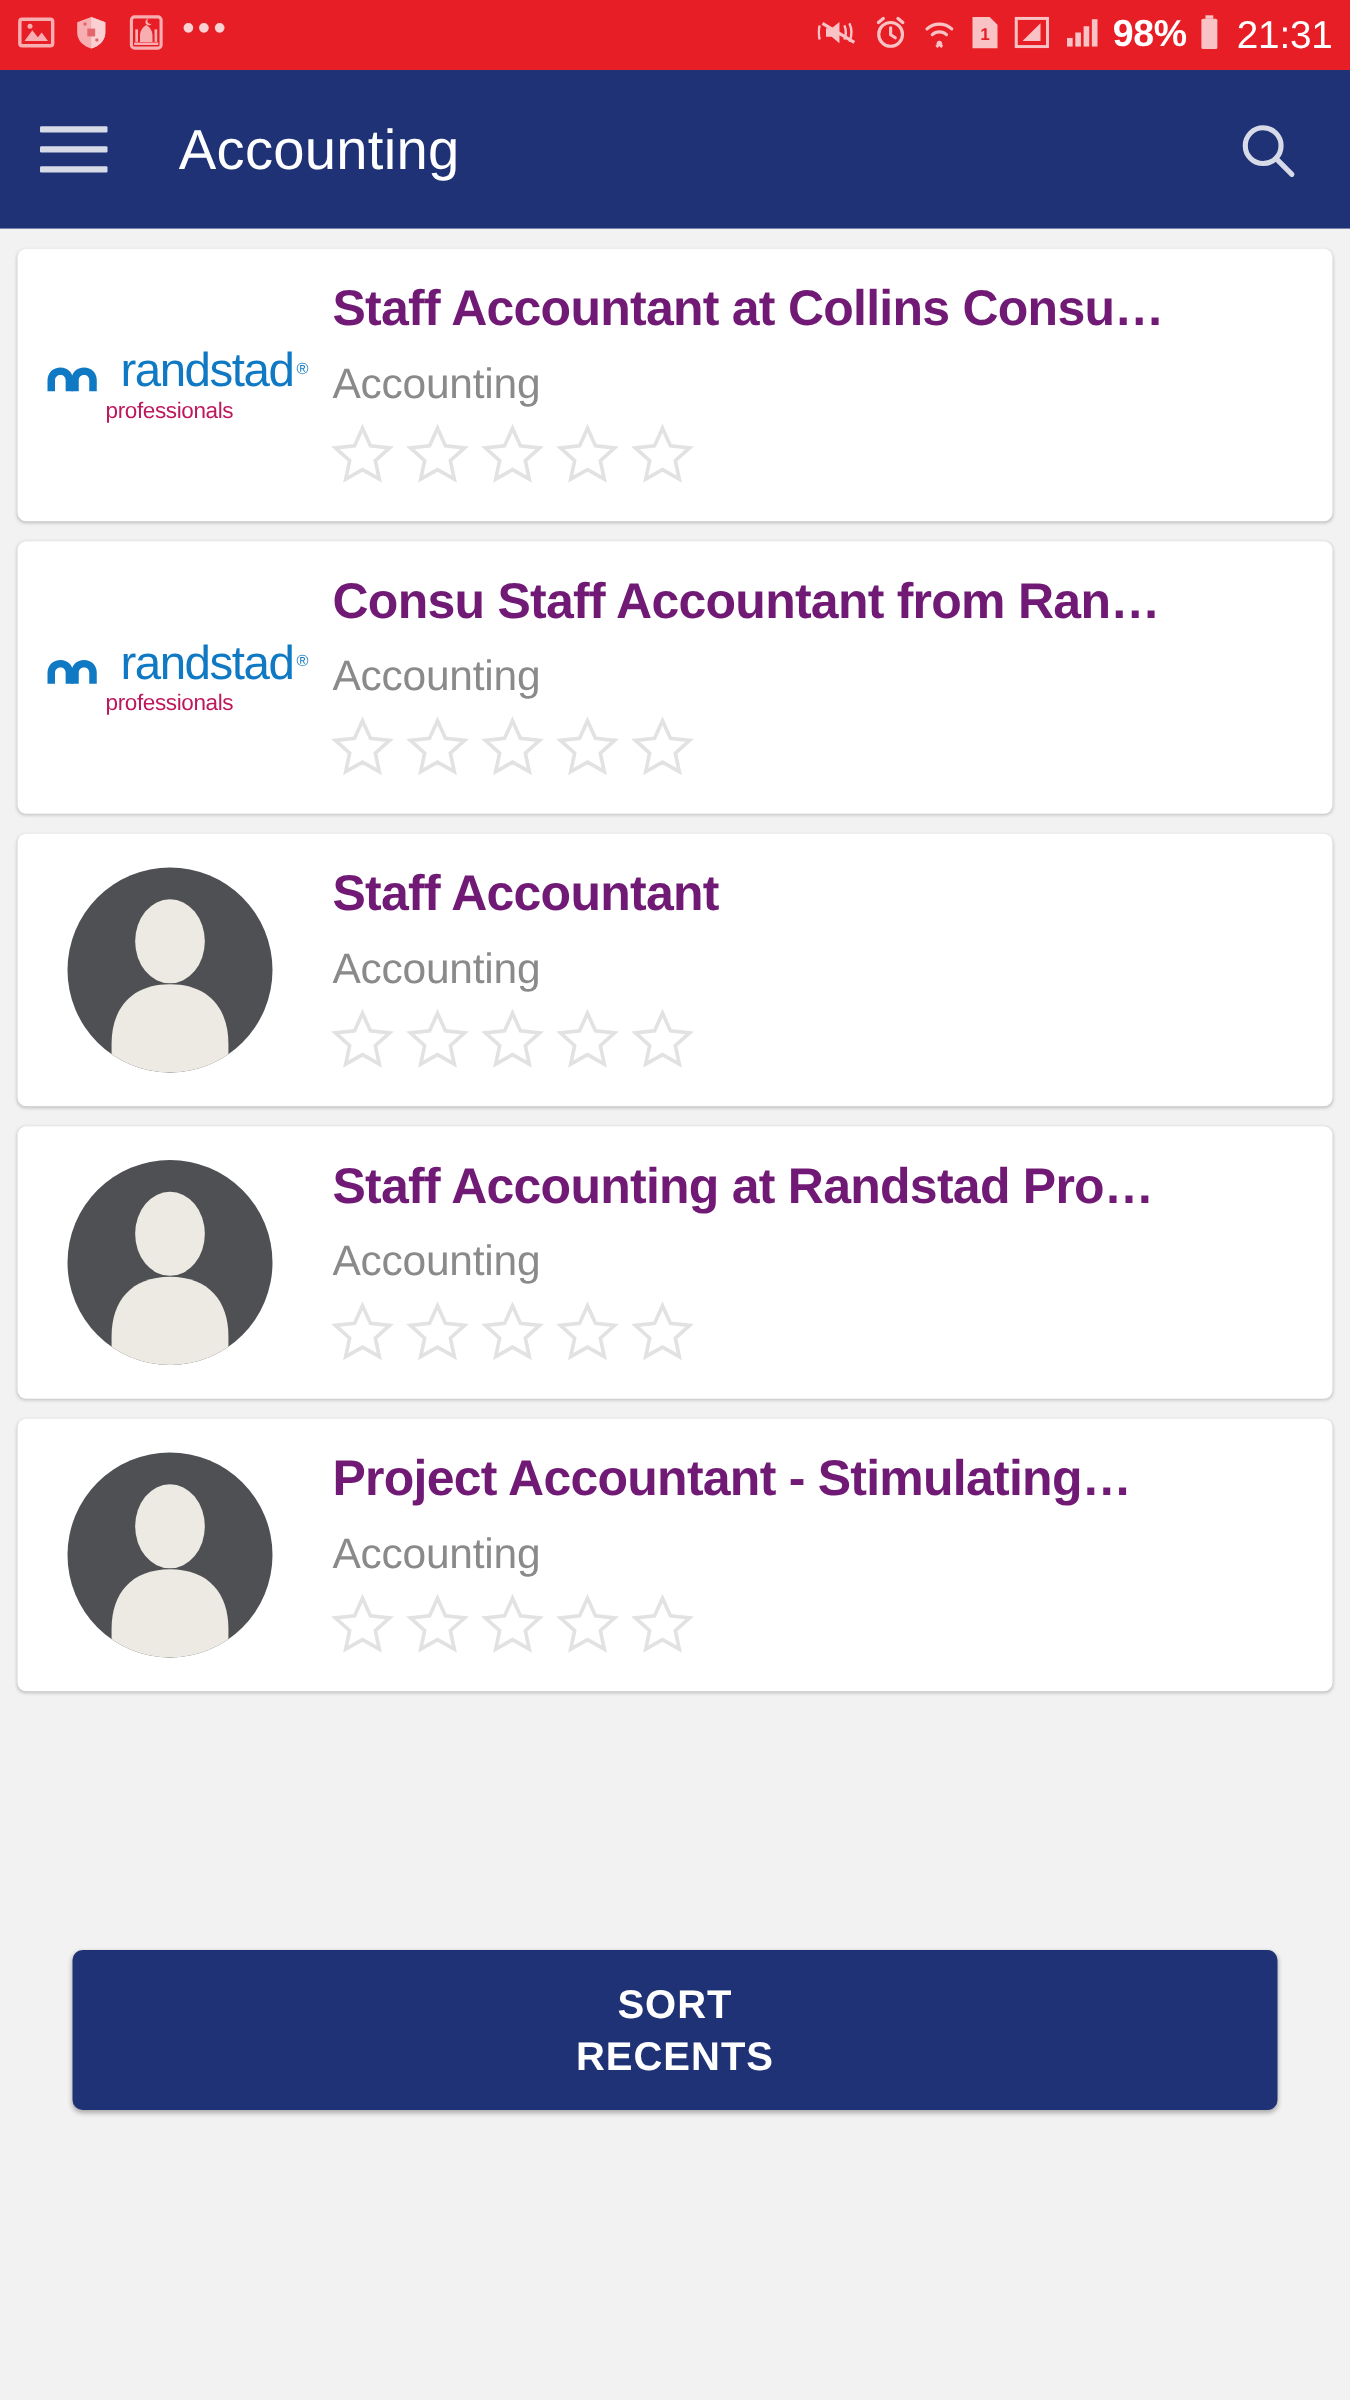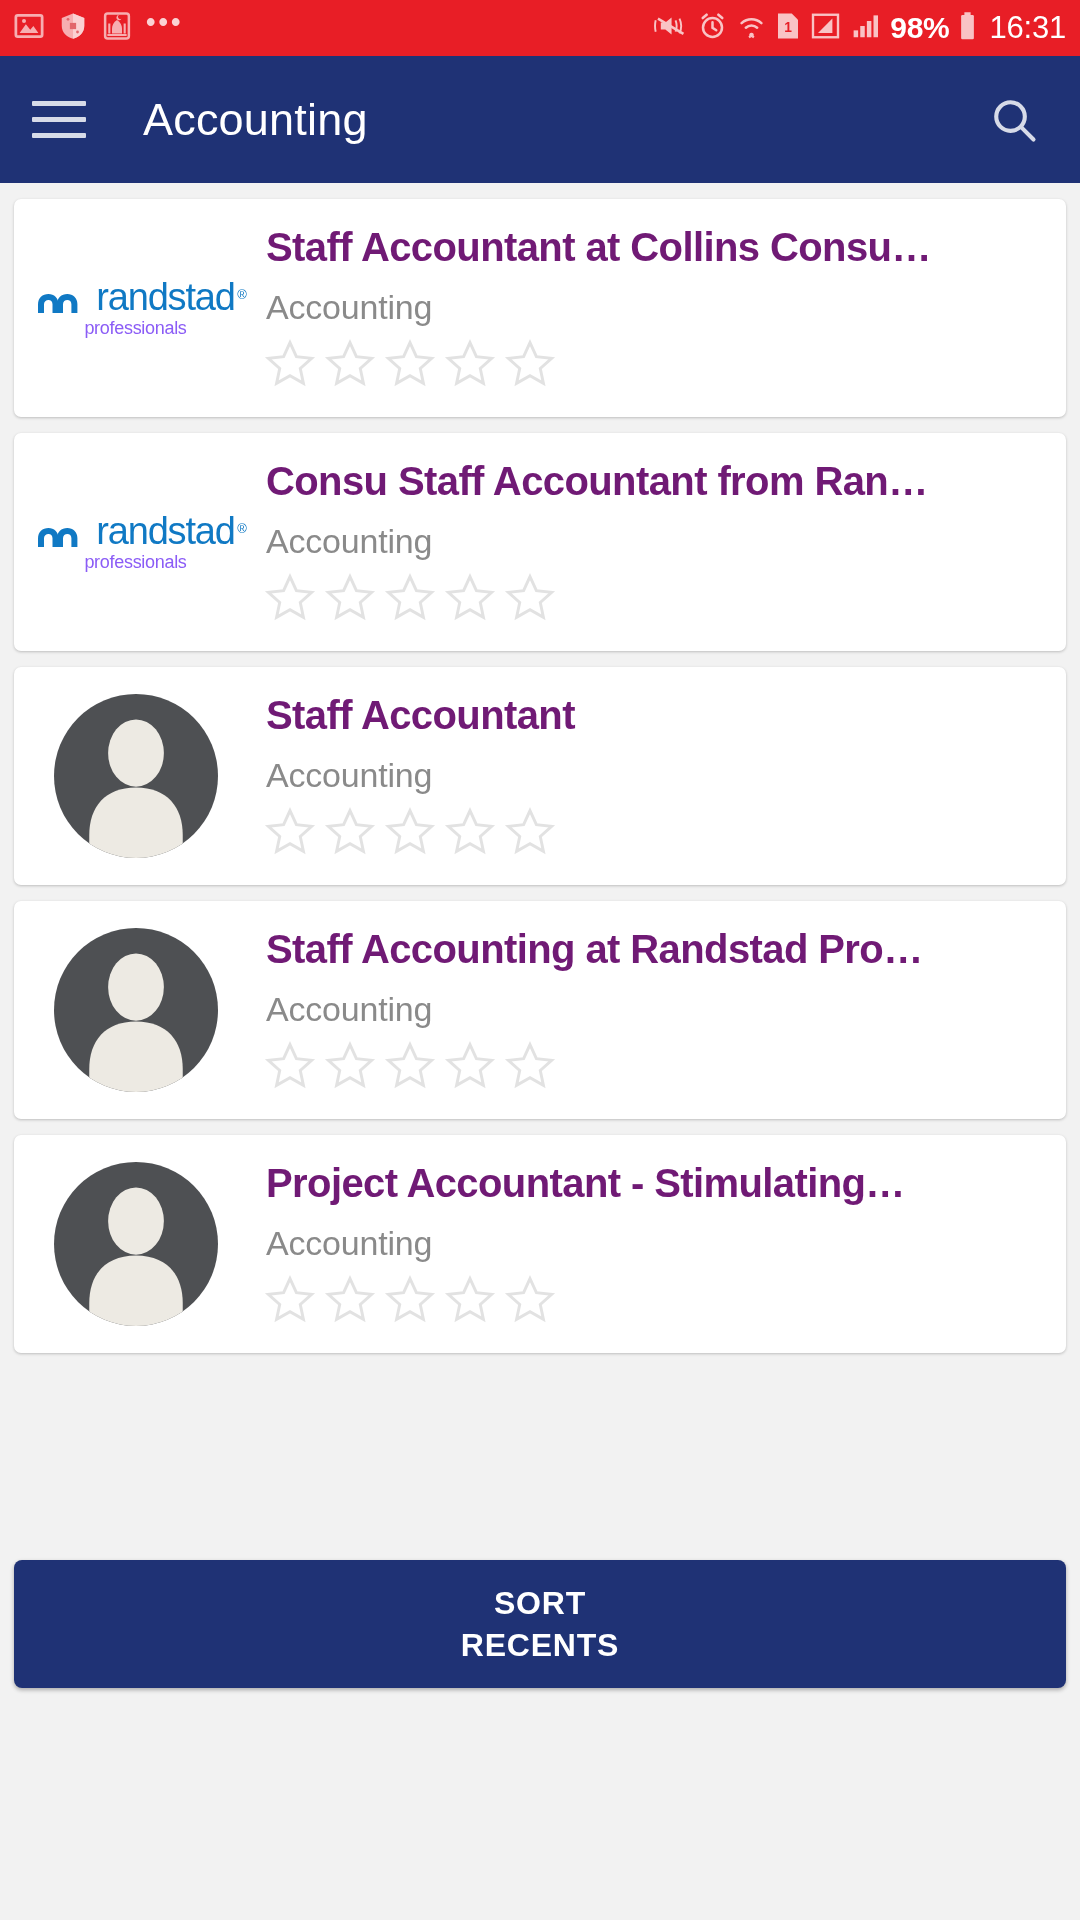--- a/index.html
+++ b/index.html
@@ -158,21 +158,21 @@
   }
   .randstad-word::after {
     content: "\00AE";
     font-size: 13px;
     vertical-align: super;
     position: absolute;
     top: -2px;
     right: -11px;
   }
   .randstad-sub {
-    color: #8b5cf6;
+    color: #be185d;
     font-size: 18px;
     font-weight: 400;
     letter-spacing: -0.3px;
     margin-top: 2px;
     margin-right: 1px;
   }
   
   .avatar {
     width: 164px;
     height: 164px;
@@ -226,21 +226,21 @@
   .bottom-area {
     height: 440px;
     background: #f2f2f2;
     display: flex;
     align-items: flex-start;
     justify-content: center;
     padding-top: 80px;
     box-sizing: border-box;
   }
   .sort-btn {
-    width: 1052px;
+    width: 964px;
     height: 128px;
     margin: 0 14px;
     background: #1f3275;
     border: none;
     border-radius: 8px;
     box-shadow: 0 2px 4px rgba(0,0,0,0.3);
     color: #ffffff;
     font-family: "Liberation Sans", sans-serif;
     font-size: 32px;
     font-weight: 700;
@@ -331,21 +331,21 @@
           <rect x="18.4" y="3.5" width="3.6" height="17.5" fill="#f9c3c5"></rect>
         </svg>
     </span>
     <span class="status-text">98%</span>
     <span class="sicon">
       <svg width="19" height="30" viewBox="0 0 13 24">
           <rect x="4" y="1" width="5" height="2.2" fill="#f9c3c5"></rect>
           <rect x="1.4" y="3.2" width="10.2" height="19.4" rx="1" fill="#f9c3c5"></rect>
         </svg>
     </span>
-    <span class="status-clock">16:31</span>
+    <span class="status-clock">21:31</span>
   </div>
 </div>
 
 <div class="app-bar">
   <div class="hamburger">
     <span></span>
     <span></span>
     <span></span>
   </div>
   <div class="app-title">Accounting</div>

